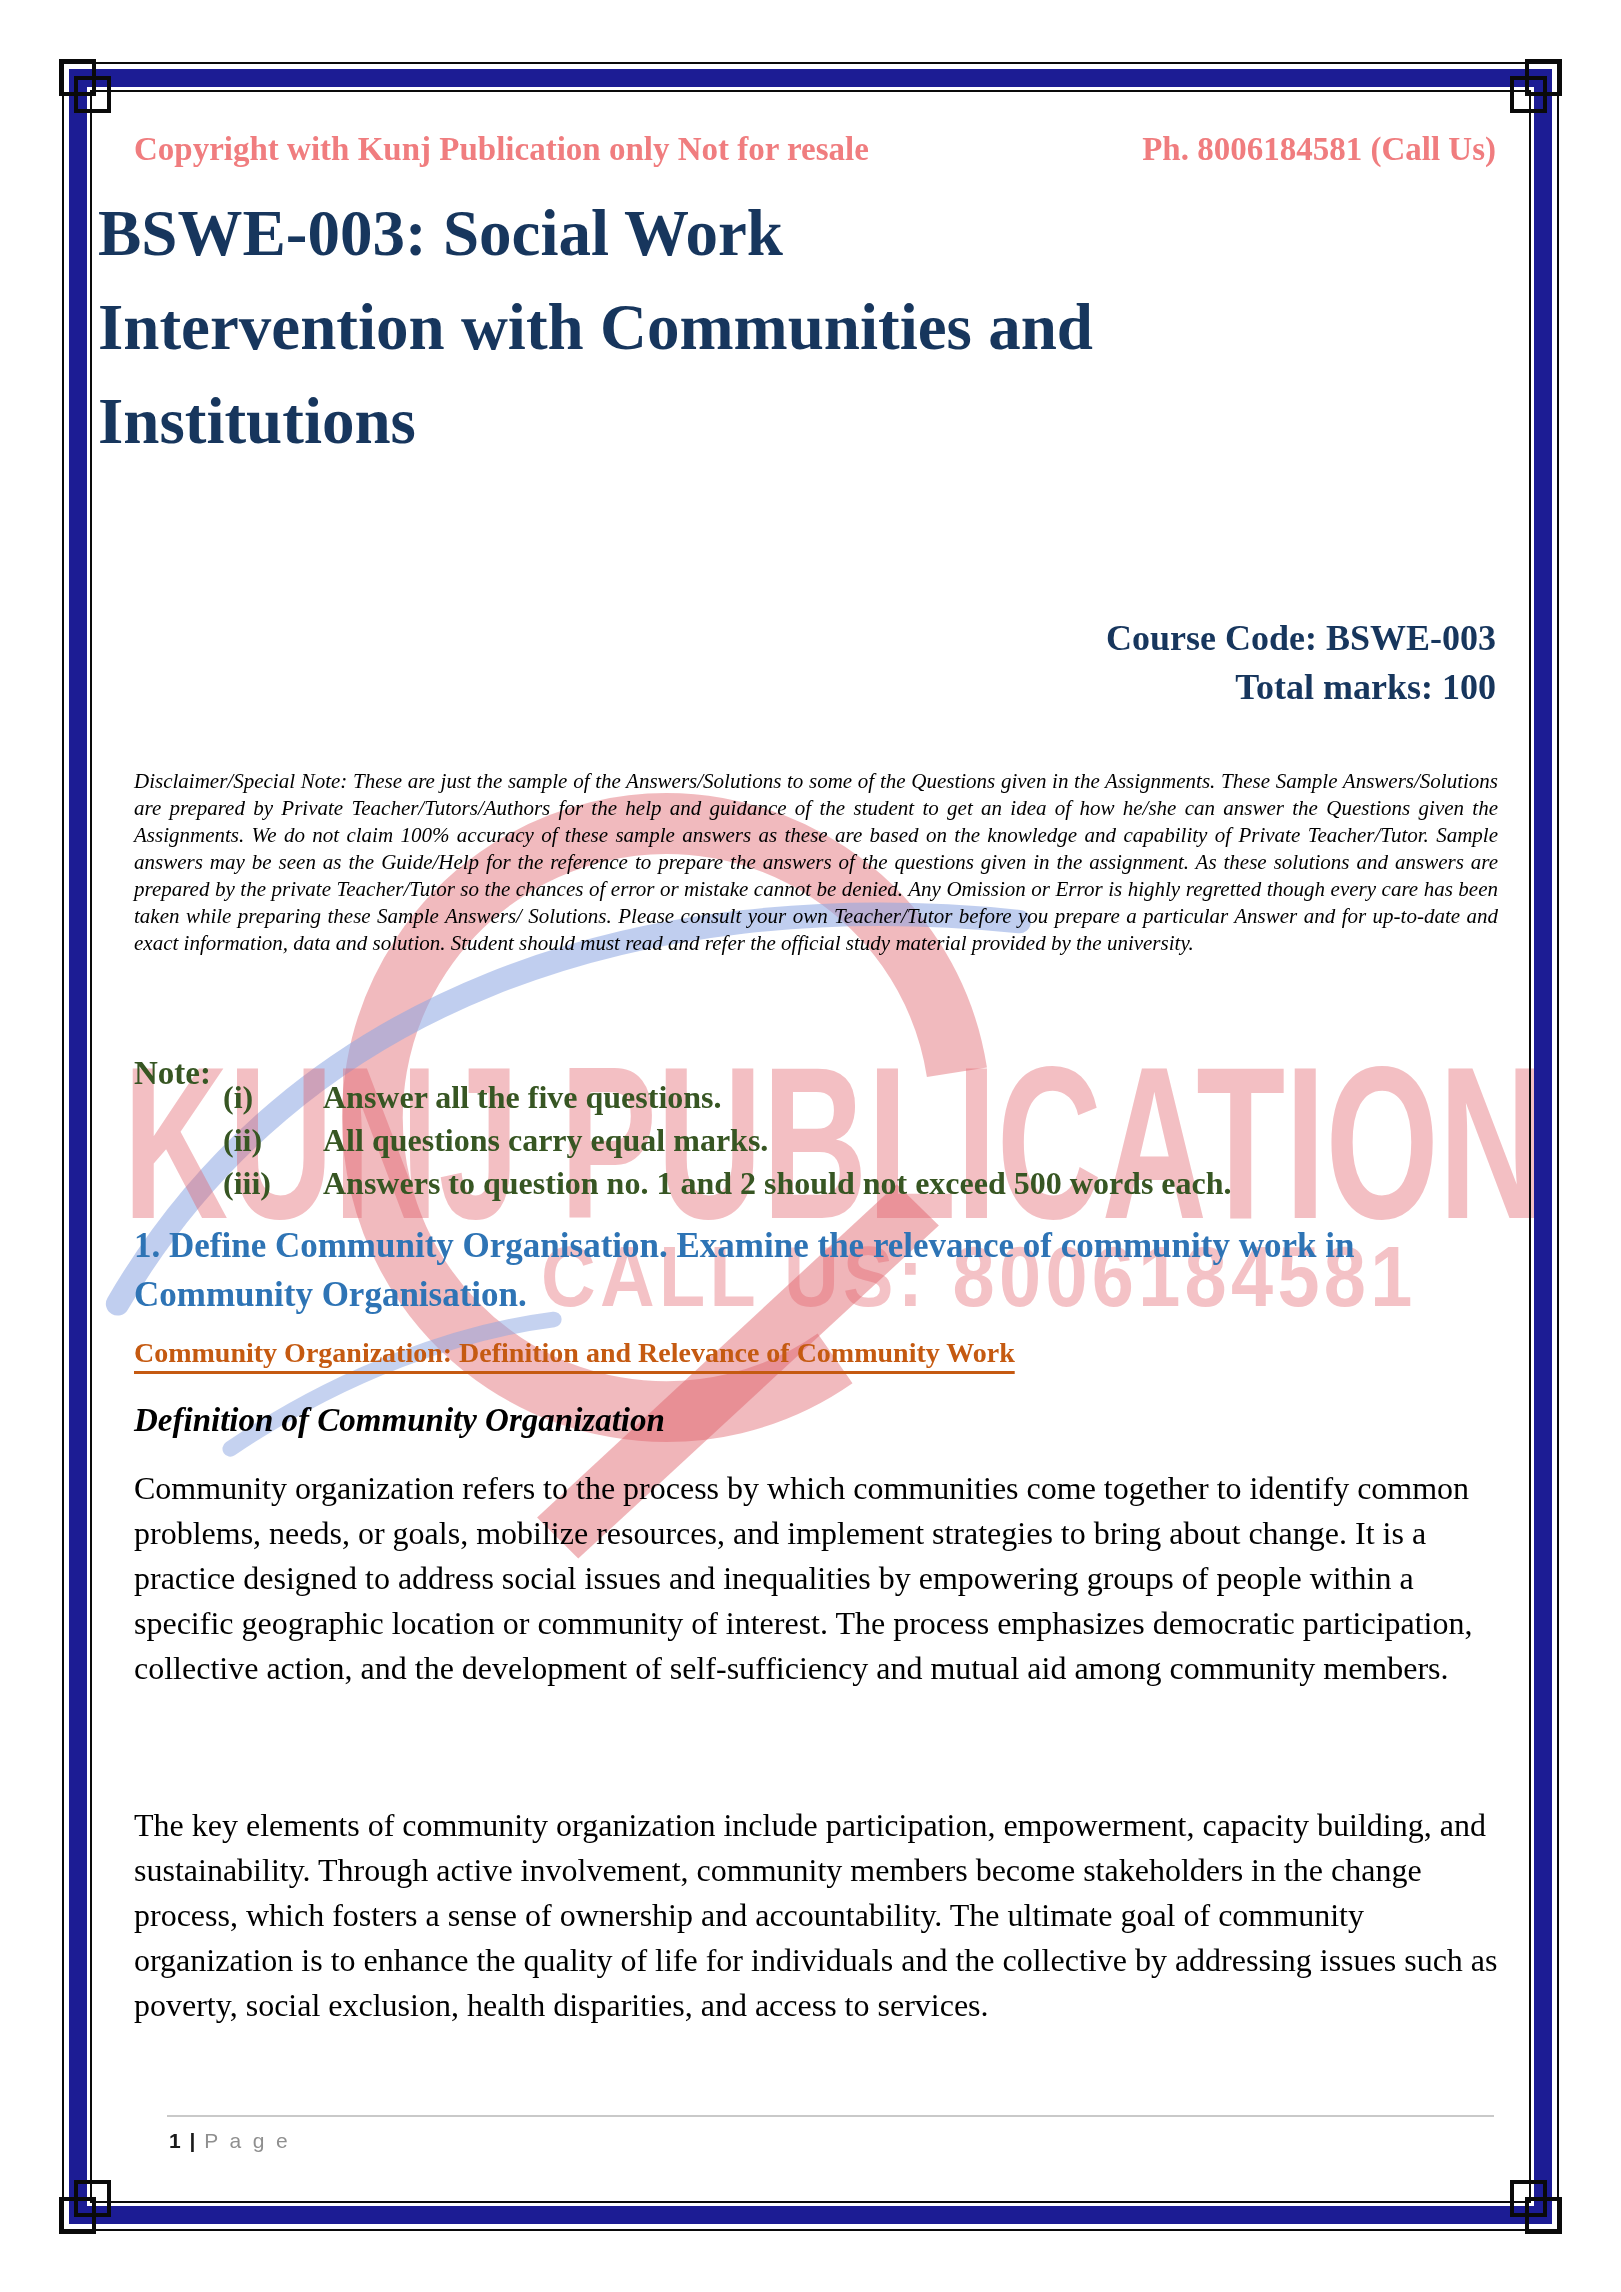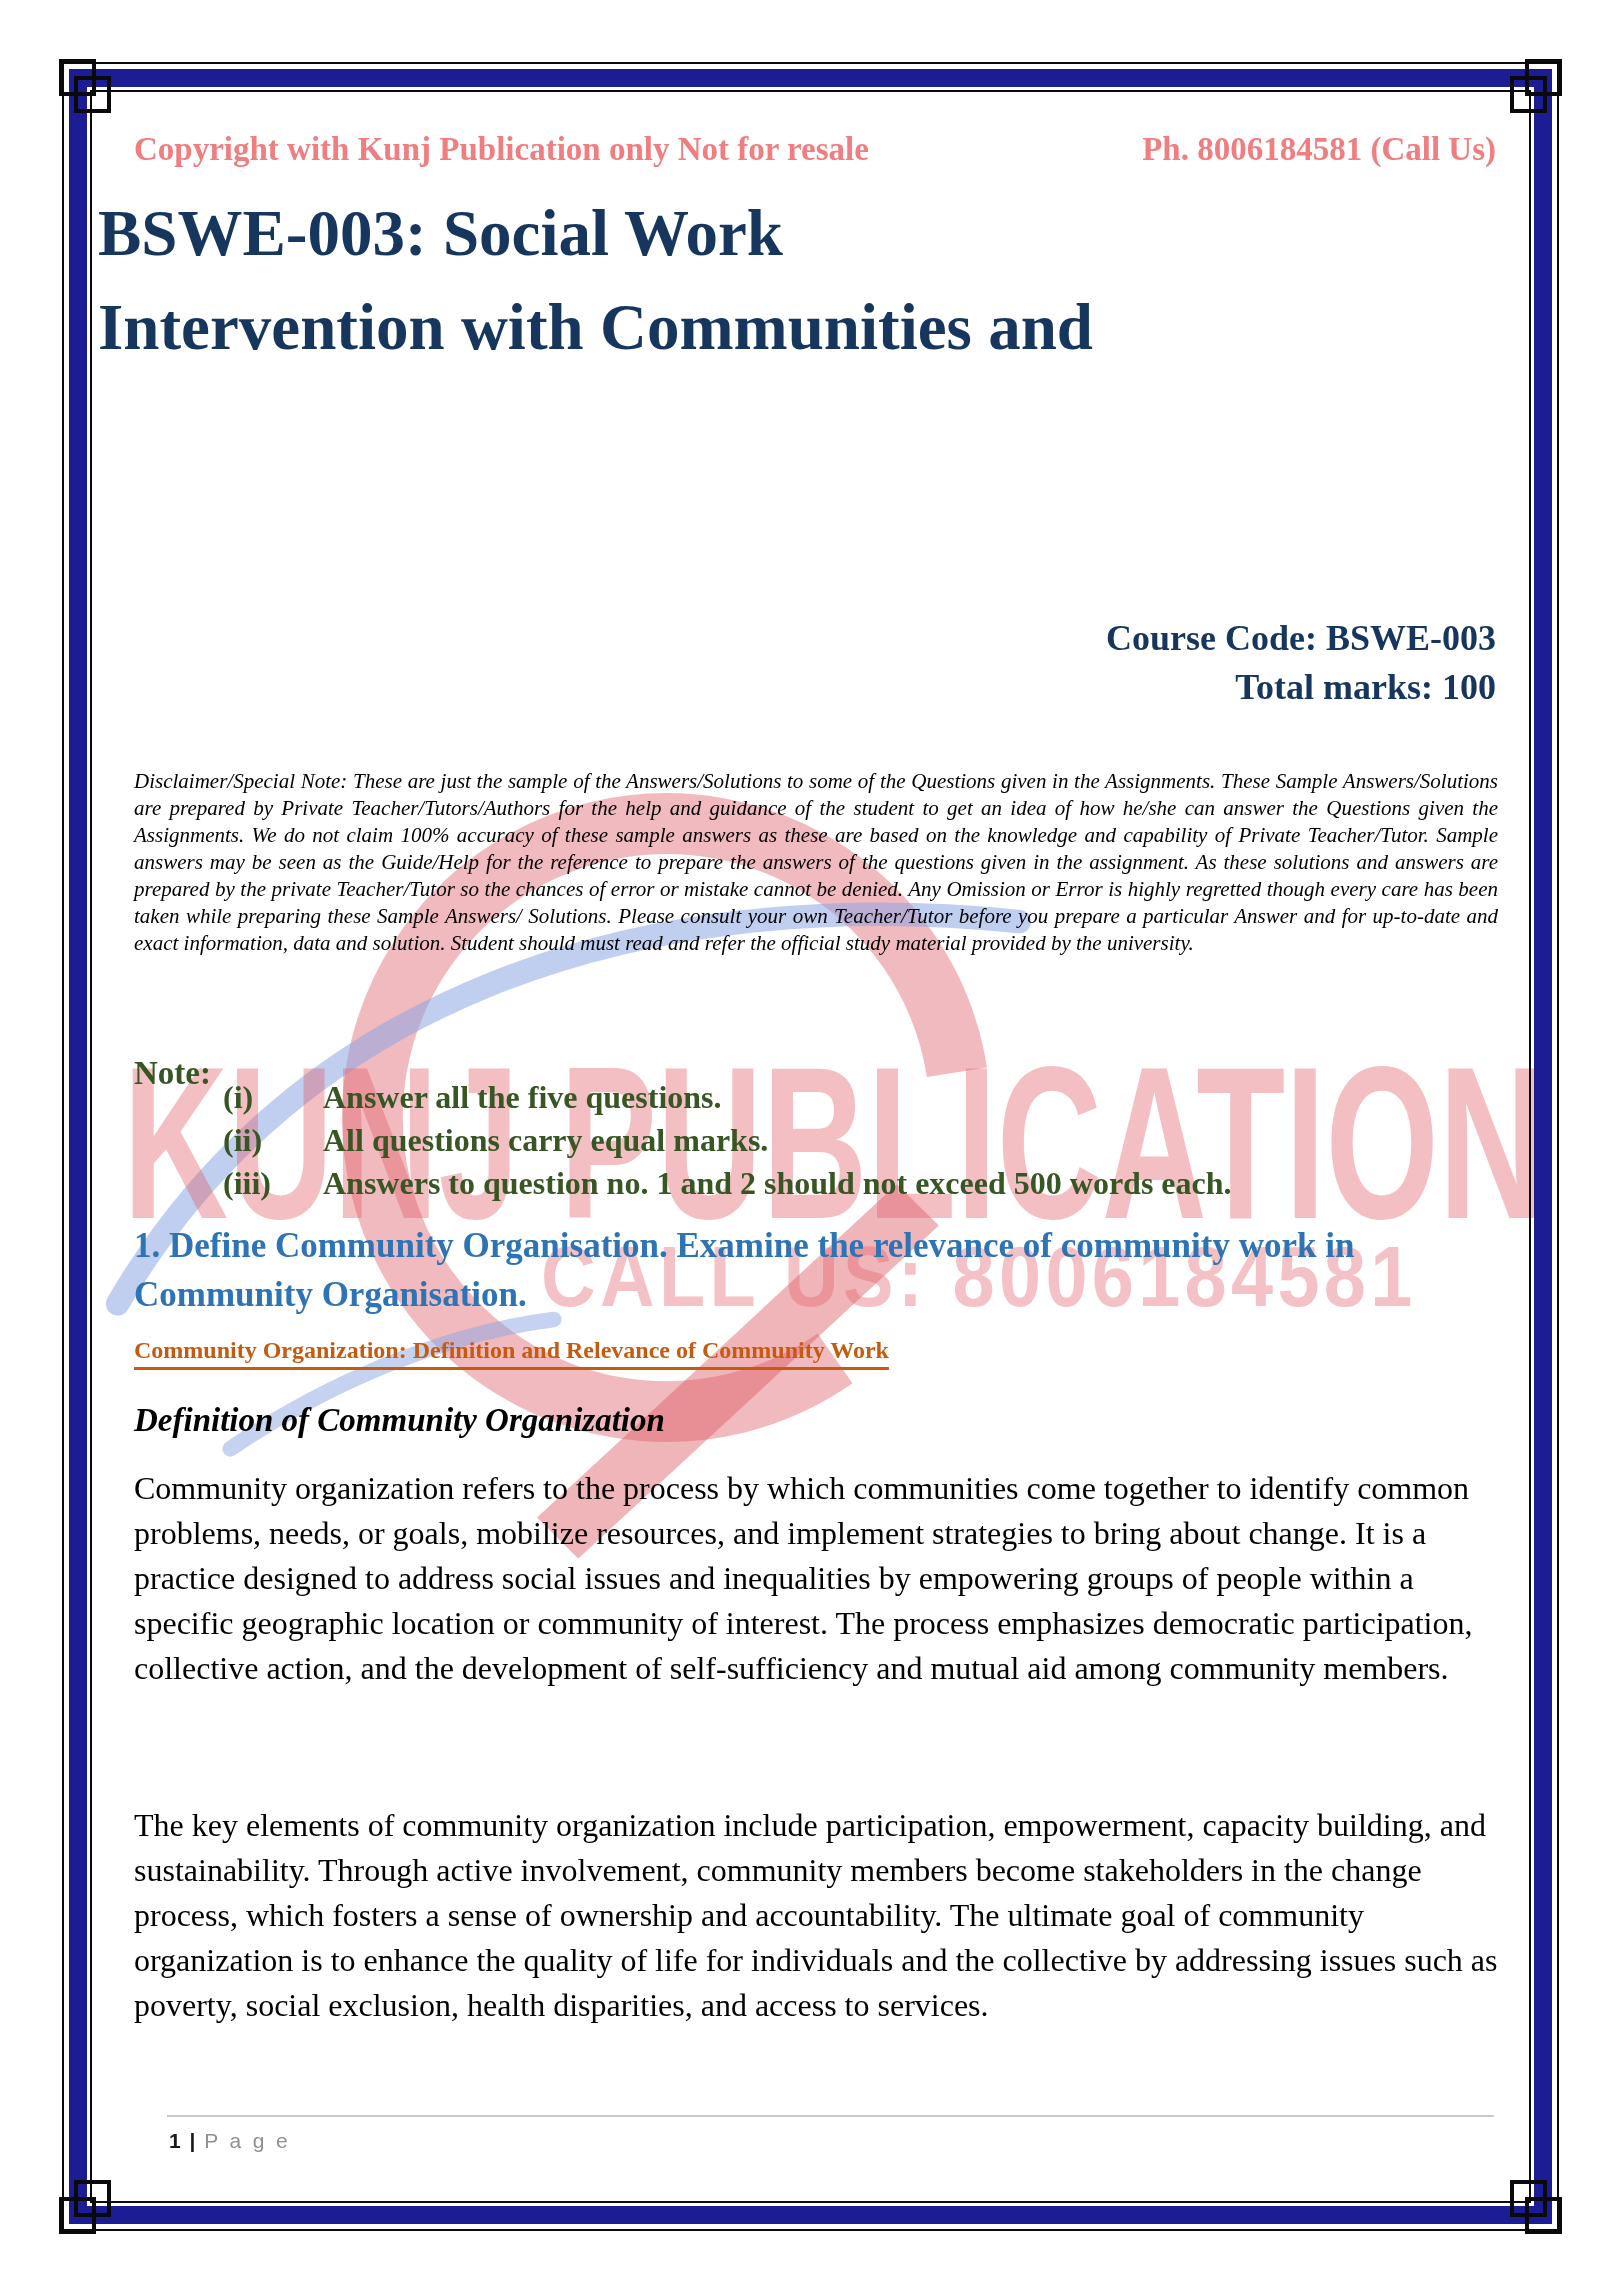--- a/index.html
+++ b/index.html
@@ -59,21 +59,21 @@
   }
   .note-label { top:1055px; left:134px; font-size:33px; font-weight:bold; color:#375623; }
   .note-list  { top:1076px; left:134px; width:1364px; font-size:32px; font-weight:bold; color:#375623; }
   .note-row   { display:flex; line-height:43px; }
   .note-num   { width:100px; margin-left:89px; flex:0 0 auto; }
   .note-txt   { flex:1; }
   .question {
     top:1221px; left:134px; width:1321px;
     font-size:35px; font-weight:bold; color:#2e74b5; line-height:49px;
   }
-  .section-heading { top:1337px; left:134px; width:1364px; font-size:24px; font-weight:bold; color:#c55a11; }
+  .section-heading { top:1337px; left:134px; width:1364px; font-size:28px; font-weight:bold; color:#c55a11; }
   .section-heading span {
     text-decoration:underline; text-decoration-thickness:2.9px; text-underline-offset:8.8px;
   }
   .sub-heading { top:1402px; left:134px; font-size:33px; font-weight:bold; color:#000;font-style:italic; }
   .para { left:134px; width:1370px; font-size:32px; line-height:45px; color:#000; }
   .para-1 { top:1466px; }
   .para-2 { top:1803px; }
   .footer-rule { top:2115px; left:167px; width:1327px; border-top:2px solid #c9c9c9; height:0; }
   .page-footer {
     top:2129px; left:169px; font-family:"Liberation Sans", sans-serif;
@@ -108,20 +108,21 @@
 <div class="corner c-br-b"></div>
 
 <div class="abs copyright">
   <span>Copyright with Kunj Publication only Not for resale</span>
   <span>Ph. 8006184581 (Call Us)</span>
 </div>
 
 <div class="abs doc-title">
   <span>BSWE-003: Social Work</span>
   <span>Intervention with Communities and</span>
+  <span>Institutions</span>
 </div>
 
 <div class="abs course-info">
   <div>Course Code: BSWE-003</div>
   <div>Total marks: 100</div>
 </div>
 
 <div class="abs disclaimer">Disclaimer/Special Note: These are just the sample of the Answers/Solutions to some of the Questions given in the Assignments. These Sample Answers/Solutions are prepared by Private Teacher/Tutors/Authors for the help and guidance of the student to get an idea of how he/she can answer the Questions given the Assignments. We do not claim 100% accuracy of these sample answers as these are based on the knowledge and capability of Private Teacher/Tutor. Sample answers may be seen as the Guide/Help for the reference to prepare the answers of the questions given in the assignment. As these solutions and answers are prepared by the private Teacher/Tutor so the chances of error or mistake cannot be denied. Any Omission or Error is highly regretted though every care has been taken while preparing these Sample Answers/ Solutions. Please consult your own Teacher/Tutor before you prepare a particular Answer and for up-to-date and exact information, data and solution. Student should must read and refer the official study material provided by the university.</div>
 
 <div class="abs note-label">Note:</div>

